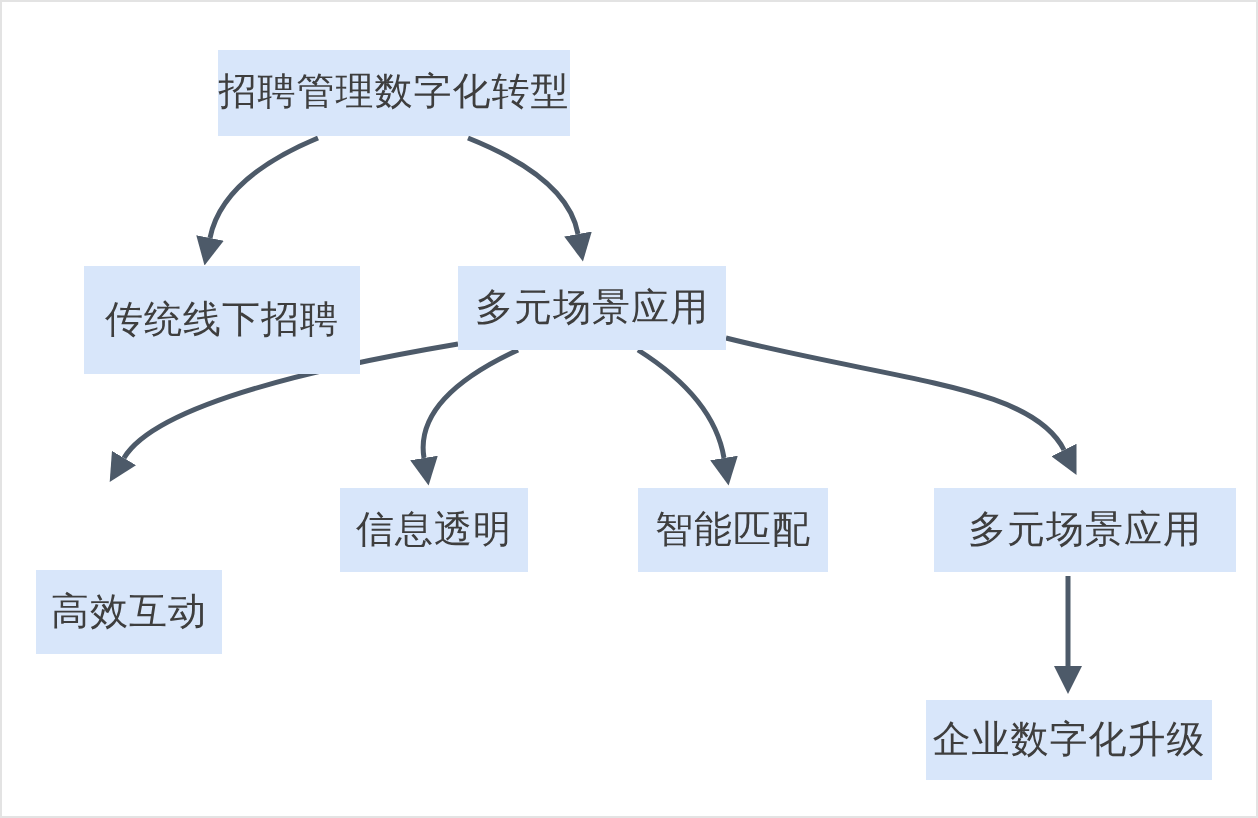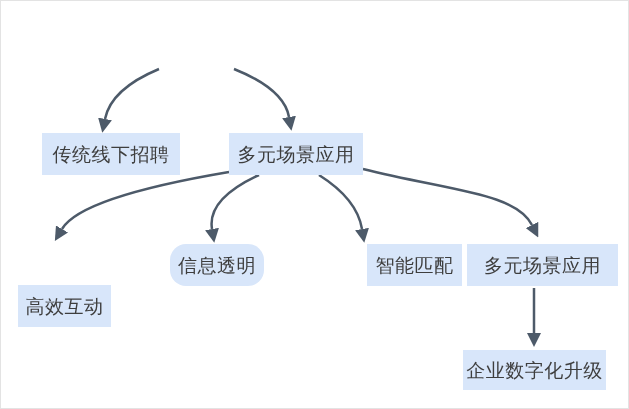--- a/index.html
+++ b/index.html
@@ -31,25 +31,25 @@
     justify-content: center;
     background: #d8e6fa;
     color: #3e3e3e;
     font-size: 19px;
     line-height: 1;
     white-space: nowrap;
     cursor: default;
     letter-spacing: 0.5px;
   }
   .node-root        { left: 108px; top: 24px;  width: 176px; height: 43px; }
-  .node-offline     { left: 41px;  top: 132px; width: 138px; height: 42px; }
+  .node-offline     { left: 41px;  top: 132px; width: 138px; height: 54px; }
   .node-live        { left: 228px; top: 132px; width: 134px; height: 42px; }
   .node-interaction { left: 17px;  top: 243px; width: 93px;  height: 42px; margin-top: 41px; }
-  .node-transparency{ left: 169px; top: 243px; width: 94px;  height: 42px; border-radius: 16px; }
-  .node-matching    { left: 318px; top: 243px; width: 95px;  height: 42px; margin-left: 48px; }
+  .node-transparency{ left: 169px; top: 243px; width: 94px;  height: 42px; }
+  .node-matching    { left: 318px; top: 243px; width: 95px;  height: 42px; }
   .node-scenarios   { left: 466px; top: 243px; width: 151px; height: 42px; }
   .node-upgrade     { left: 462px; top: 349px; width: 143px; height: 40px; }
   .edge {
     fill: none;
     stroke: #4d5a69;
     stroke-width: 2.5px;
   }
 </style>
 </head>
 <body>
@@ -64,20 +64,21 @@
     </defs>
     <path class="edge" d="M 158 68 Q 110 88 104 118" marker-end="url(#arrowhead)"></path>
     <path class="edge" d="M 233 68 Q 283 88 288 116" marker-end="url(#arrowhead)"></path>
     <path class="edge" d="M 228 171 Q 80 196 61 228" marker-end="url(#arrowhead)"></path>
     <path class="edge" d="M 258 174 Q 206 198 211 228" marker-end="url(#arrowhead)"></path>
     <path class="edge" d="M 318 174 Q 356 198 361 228" marker-end="url(#arrowhead)"></path>
     <path class="edge" d="M 362 168 C 450 190 515 192 531 224" marker-end="url(#arrowhead)"></path>
     <path class="edge" d="M 533 287 L 533 332" marker-end="url(#arrowhead)"></path>
   </svg>
 
+  <div class="node node-root">招聘管理数字化转型</div>
 
   <div class="node node-offline">传统线下招聘</div>
 
   <div class="node node-live">多元场景应用</div>
 
   <div class="node node-interaction">高效互动</div>
 
   <div class="node node-transparency">信息透明</div>
 
   <div class="node node-matching">智能匹配</div>

